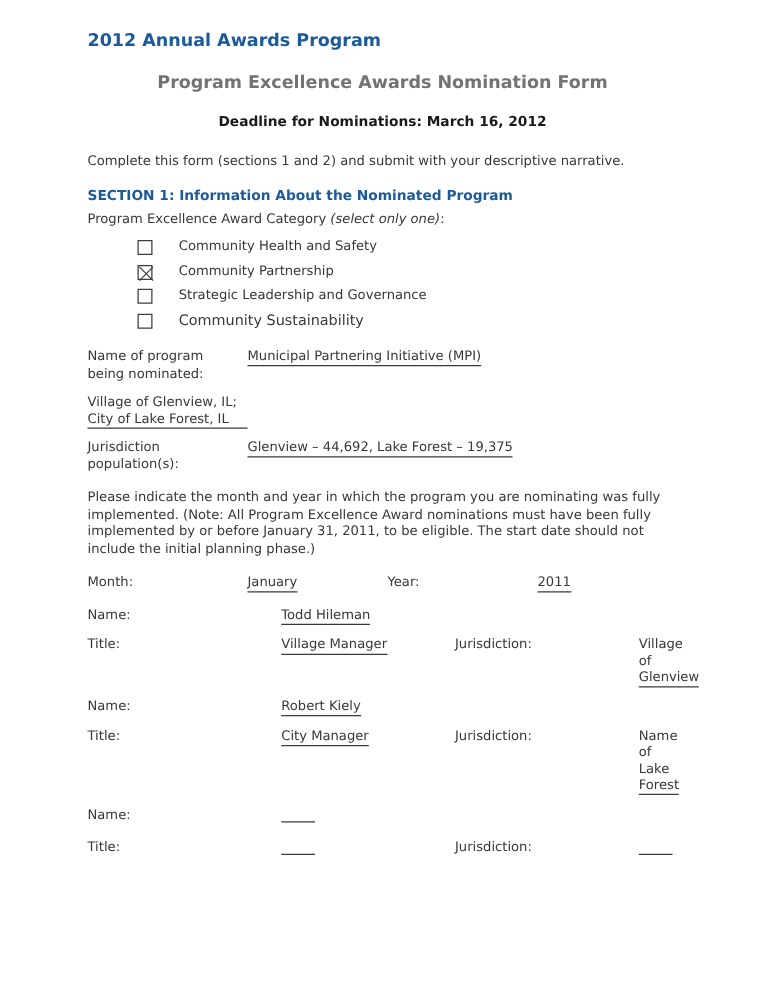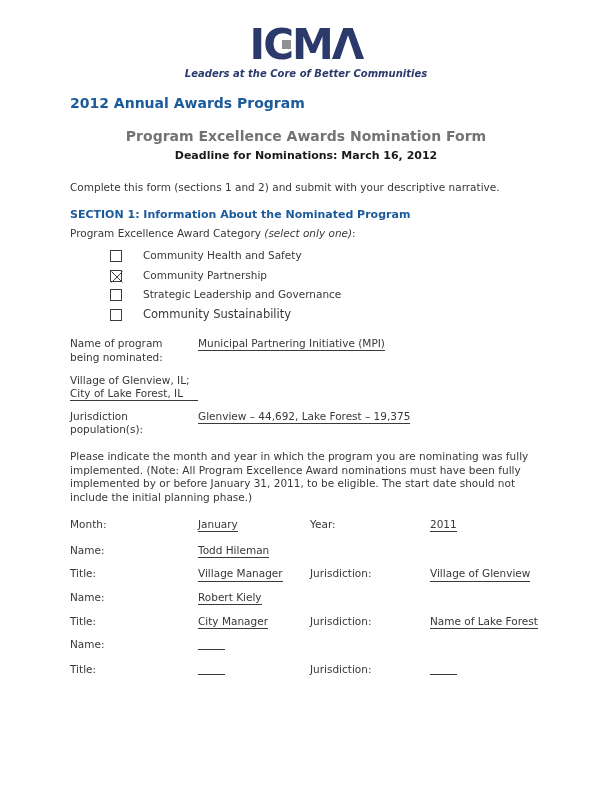--- a/index.html
+++ b/index.html
@@ -58,21 +58,21 @@
     color: #737373;
     font-size: 14px;
     font-weight: bold;
     margin-top: 15px;
   }
   .deadline {
     text-align: center;
     color: #1a1a1a;
     font-size: 11px;
     font-weight: bold;
-    margin-top: 4px;
+    margin-top: 16px;
   }
 
   .intro { margin-top: 17px; }
 
   .section-heading {
     color: #1b5a9b;
     font-size: 11px;
     font-weight: bold;
     margin-top: 14px;
   }
@@ -117,33 +117,27 @@
     display: inline-block;
     border-bottom: 1px solid #3a3a3a;
     min-height: 12px;
     line-height: 1.25;
   }
   .u:empty { min-width: 27px; }
 
   .note-para { margin-top: 13px; }
   .month-row { margin-top: 13px; }
   .people { margin-top: 12px; }
-  .person-row { margin-bottom: 9.5px; }
+  .person-row { margin-bottom: 9.5px; gap: 27px; }
 </style>
 </head>
 <body>
 
 <div class="page">
 
-  <div class="logo-wrap">
-    <div class="logo-text">
-      <span>I</span><span class="logo-c"><span>C</span><span class="logo-square"></span></span><span>MΛ</span>
-    </div>
-    <div class="tagline">Leaders at the Core of Better Communities</div>
-  </div>
 
   <div class="title-main">2012 Annual Awards Program</div>
   <div class="title-sub">Program Excellence Awards Nomination Form</div>
   <div class="deadline">Deadline for Nominations: March 16, 2012</div>
 
   <div class="intro">Complete this form (sections 1 and 2) and submit with your descriptive narrative.</div>
 
   <div class="section-heading">SECTION 1: Information About the Nominated Program</div>
 
   <div class="category-line">

